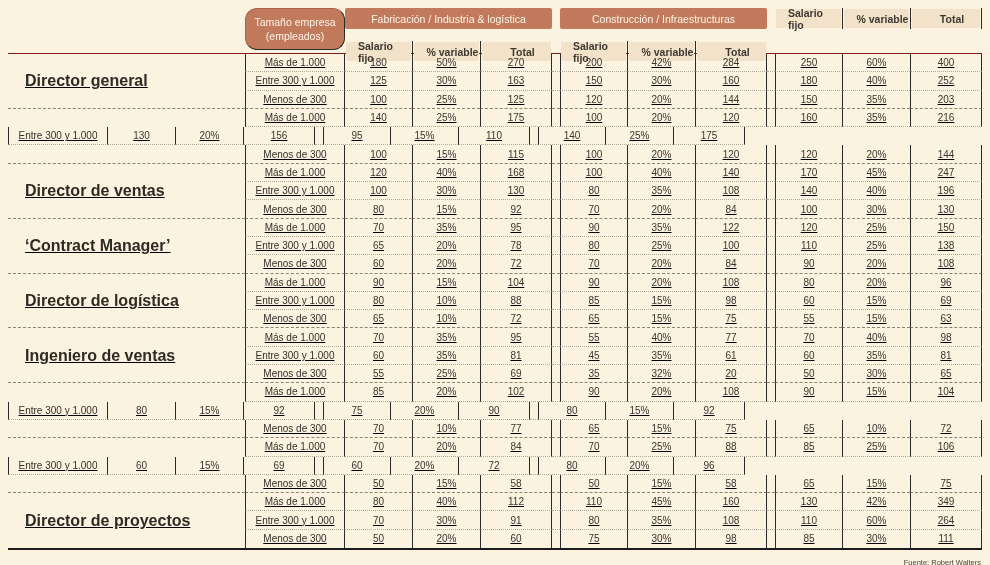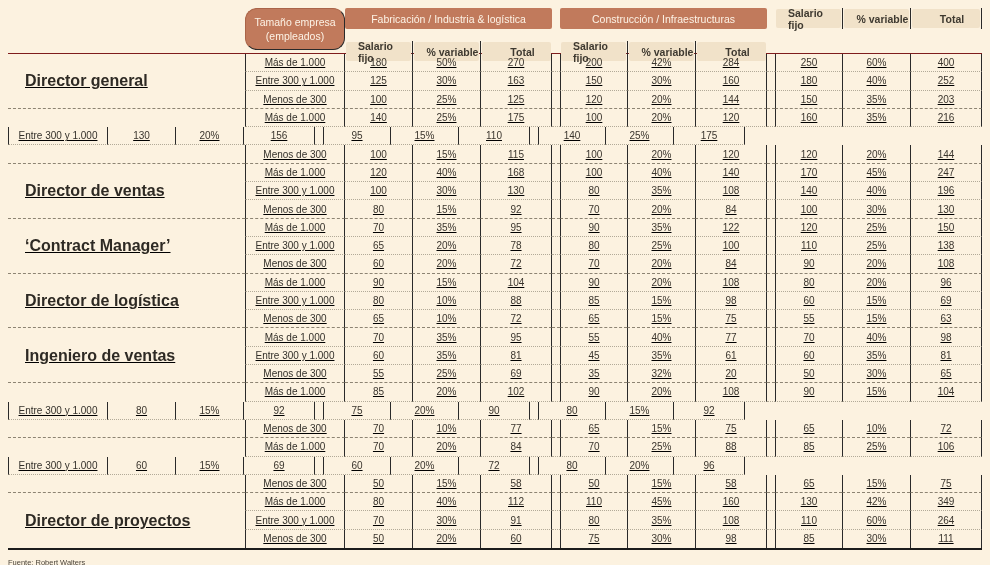--- a/index.html
+++ b/index.html
@@ -75,21 +75,21 @@
   }
   .gap-cell{width:8px;}
   .row:not(.group-end):not(:last-child) .cell:not(.role-cell){
     border-bottom:1px dotted #b2aa98;
   }
   .row.group-end:not(:last-child) .cell{
     border-bottom:1px dashed #8d8473;
   }
 
   
-  .footer-row{height:12px;text-align:left;padding:1px 1px 0 0;}
+  .footer-row{height:12px;text-align:right;padding:1px 1px 0 0;}
   .source-note{font-size:7.5px;color:#4d463c;}
 </style>
 </head>
 <body>
 
 <div class="page">
   <div class="table-wrap">
 
     <div class="header-row" id="header-row">
       <div class="role-spacer"></div>

